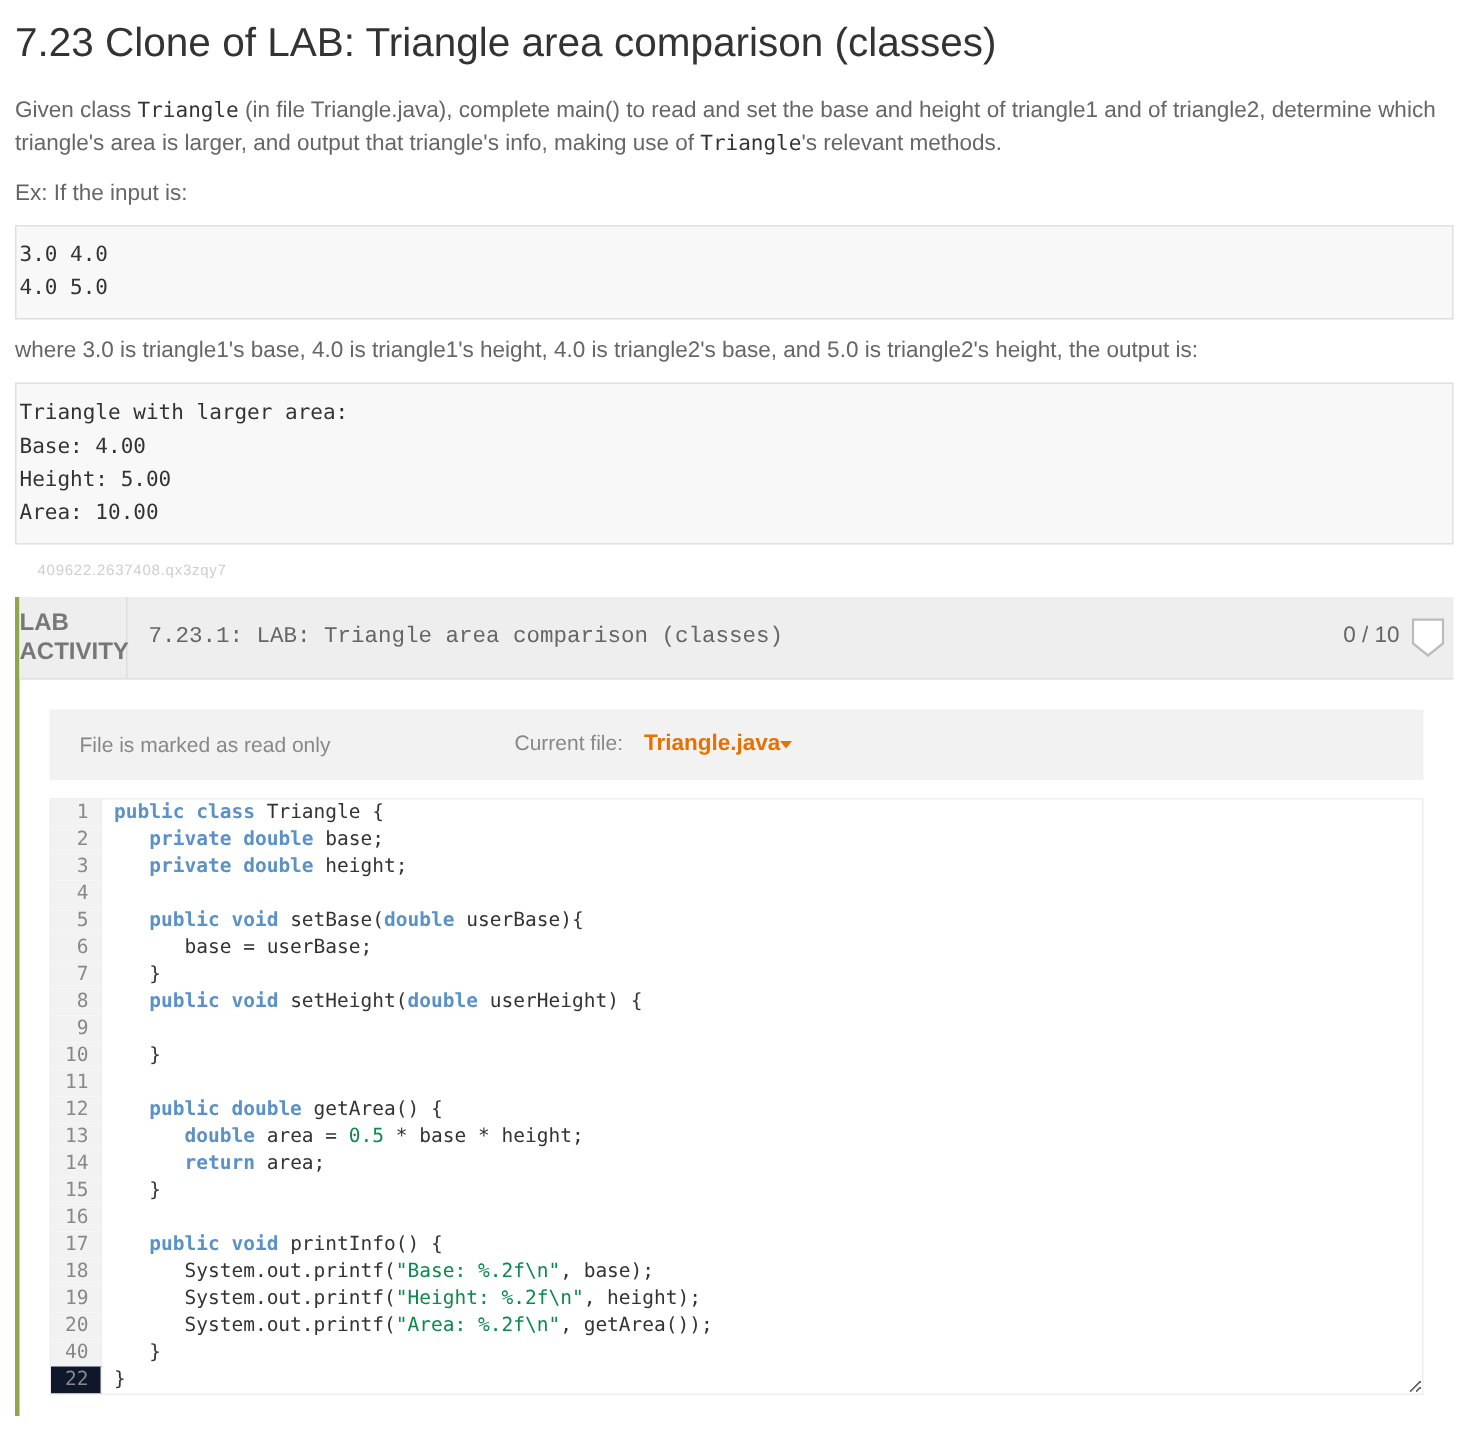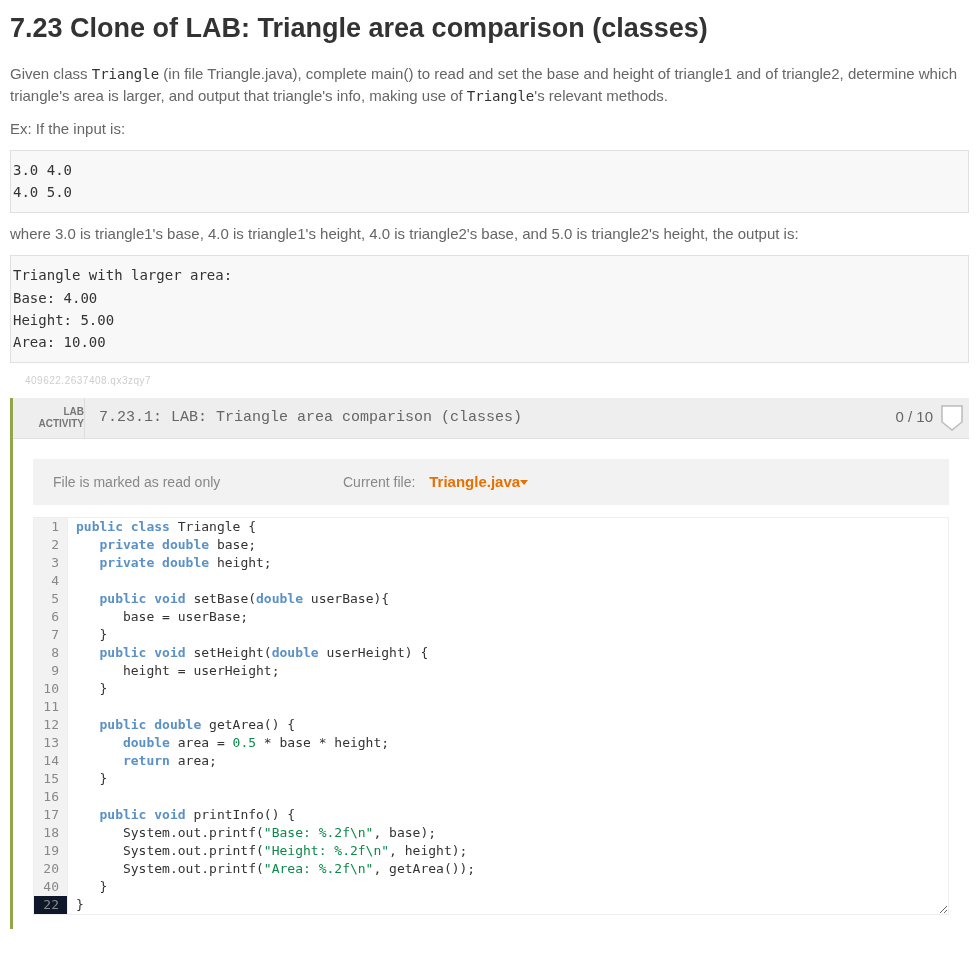--- a/index.html
+++ b/index.html
@@ -7,21 +7,21 @@
     margin: 0;
     padding: 8px 10px;
     font-family: "Helvetica Neue", Helvetica, Arial, sans-serif;
     color: #555;
     font-size: 15px;
     line-height: 1.5;
     background: #fff;
   }
   h1 {
     font-size: 27px;
-    font-weight: 700;
+    font-weight: 400;
     color: #333;
     margin: 0 0 14px 0;
   }
   p { margin: 0 0 10px 0; color: #666; }
   .mono { font-family: Consolas, Menlo, "DejaVu Sans Mono", monospace; color: #333; font-size: 14px; }
   pre.example {
     background: #f8f8f8;
     border: 1px solid #e0e0e0;
     padding: 8px 2px;
     font-family: Consolas, Menlo, "DejaVu Sans Mono", monospace;
@@ -36,23 +36,23 @@
   .activity-hdr {
     display: flex;
     align-items: stretch;
     background: #eee;
     border-bottom: 1px solid #e0e0e0;
   }
   .hdr-tag {
     width: 72px;
     display: flex;
     flex-direction: column;
-    align-items: flex-end;
+    align-items: flex-start;
     justify-content: center;
-    font-size: 10px;
+    font-size: 16px;
     font-weight: 700;
     color: #777;
     line-height: 1.2;
     border-right: 1px solid #ddd;
     padding: 8px 0;
   }
   .hdr-title { flex: 1; display: flex; align-items: center; padding: 0 14px; color: #666; font-size: 15px; font-family: Liberation Mono, monospace; }
   .hdr-score { display: flex; align-items: center; padding: 0 8px 1px 14px; color: #666; font-size: 15px; }
   .badge-box { width: 28px; display:flex; align-items:center; justify-content:center; padding-right:6px; }
   .badge-box svg { display:block; }
@@ -178,21 +178,20 @@
           <div class="code-line">
             <div class="gutter">7</div>
             <div class="src"><span>   </span><span class="tok-id">}</span></div>
           </div>
           <div class="code-line">
             <div class="gutter">8</div>
             <div class="src"><span>   </span><span class="tok-kw">public</span><span> </span><span class="tok-type">void</span><span> </span><span class="tok-id">setHeight(</span><span class="tok-type">double</span><span> </span><span class="tok-id">userHeight) {</span></div>
           </div>
           <div class="code-line">
             <div class="gutter">9</div>
-            <div class="src"><span>      </span><span class="tok-id">height = userHeight;</span></div>
           </div>
           <div class="code-line">
             <div class="gutter">10</div>
             <div class="src"><span>   </span><span class="tok-id">}</span></div>
           </div>
           <div class="code-line">
             <div class="gutter">11</div>
             <div class="src"></div>
           </div>
           <div class="code-line">

